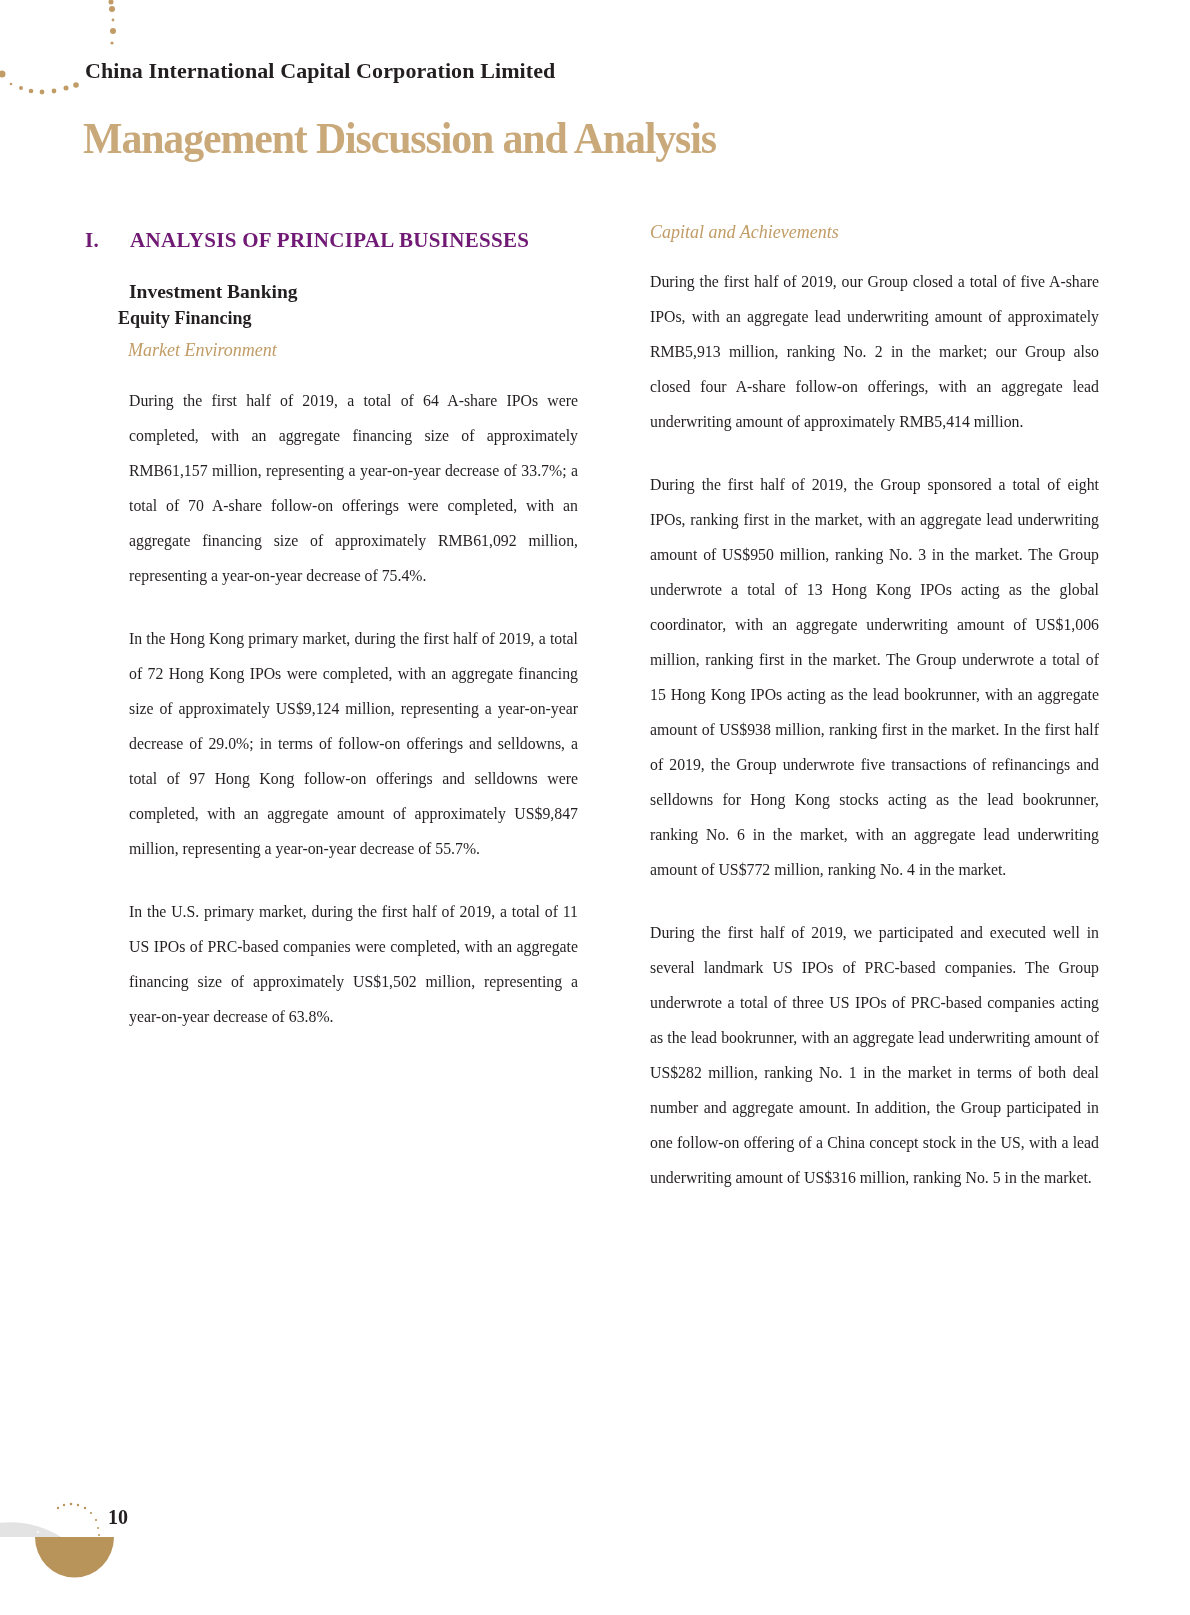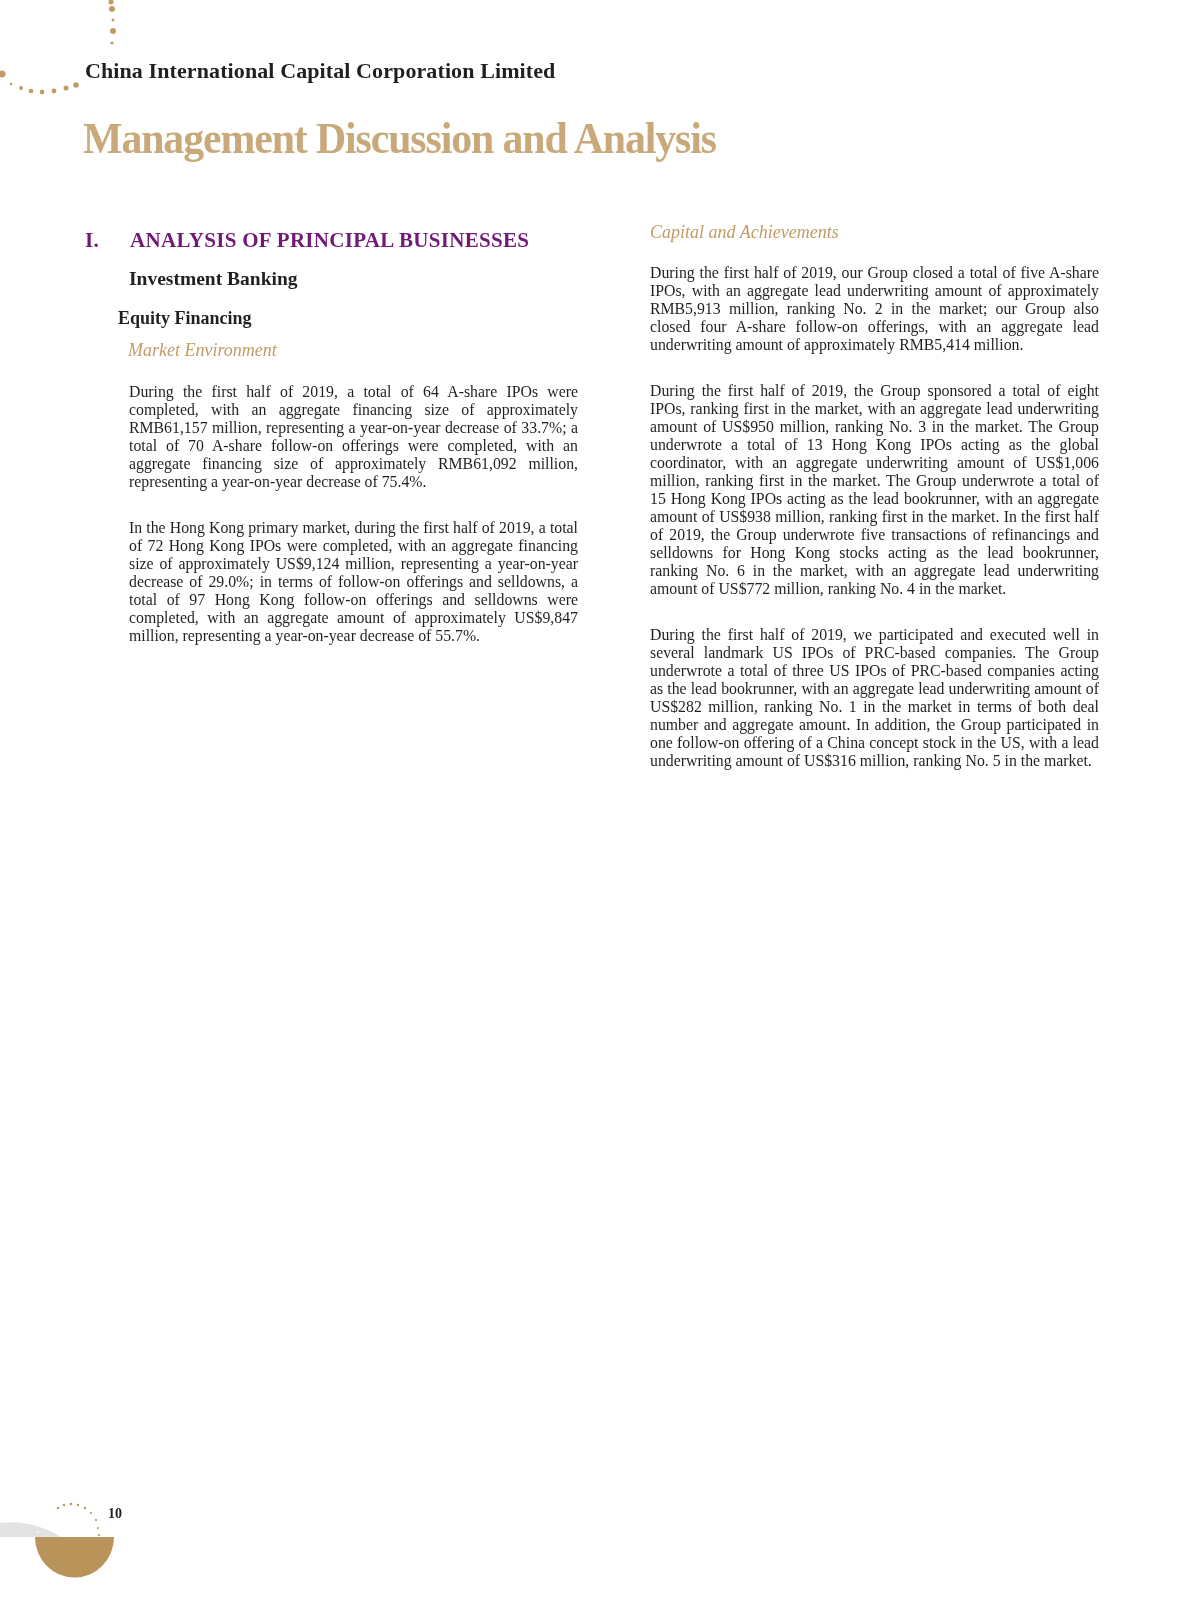--- a/index.html
+++ b/index.html
@@ -16,32 +16,32 @@
     .main-title {
       position: absolute; left: 83px; top: 112px; margin: 0;
       font-size: 45px; font-weight: bold; color: #c9a97a; letter-spacing: -1.2px;
       transform: scaleX(0.93); transform-origin: left center; white-space: nowrap;
     }
     .section-head {
       position: absolute; left: 85px; top: 228px; font-size: 21px; font-weight: bold; color: #701a75;
       letter-spacing: 0.3px; white-space: nowrap;
     }
     .section-head .num { display: inline-block; width: 45px; }
-    .sub1 { position: absolute; left: 129px; top: 268px; font-size: 19.5px; font-weight: bold; }
+    .sub1 { position: absolute; left: 129px; top: 281px; font-size: 19.5px; font-weight: bold; }
     .sub2 { position: absolute; left: 118px; top: 308px; font-size: 18px; font-weight: bold; }
     .ital { position: absolute; font-size: 18px; font-style: italic; color: #c19c66; white-space: nowrap; }
     .col {
-      position: absolute; font-size: 15.8px; line-height: 18px; text-align: justify;
+      position: absolute; font-size: 15.8px; line-height: 35px; text-align: justify;
       color: #231f20;
     }
     .col p { margin: 0 0 27.8px 0; }
     .col-left { left: 129px; top: 383px; width: 449px; }
     .col-right { left: 650px; top: 264px; width: 449px; }
     .footer-deco { position: absolute; left: 0; top: 1460px; width: 140px; height: 155px; }
-    .page-num { position: absolute; left: 108px; top: 1506px; font-size: 14px; font-weight: bold; }
+    .page-num { position: absolute; left: 108px; top: 1506px; font-size: 20px; font-weight: bold; }
   </style>
 </head>
 <body>
 
 <svg class="dots-top" viewBox="0 0 130 110">
   <g fill="#c19c66">
     <circle cx="111" cy="2" r="2.5"></circle>
     <circle cx="112" cy="9" r="3"></circle>
     <circle cx="113" cy="20" r="1.4"></circle>
     <circle cx="113" cy="31" r="3"></circle>
@@ -63,20 +63,21 @@
 <div class="section-head">
   <span class="num">I.</span><span>ANALYSIS OF PRINCIPAL BUSINESSES</span>
 </div>
 <div class="sub1">Investment Banking</div>
 <div class="sub2">Equity Financing</div>
 
 <div class="ital" style="left:128px; top:340px;">Market Environment</div>
 <div class="col col-left">
   <p>During the first half of  2019, a total of 64 A-share IPOs were completed, with an aggregate financing size of approximately RMB61,157 million, representing a year-on-year decrease of 33.7%; a total of 70 A-share follow-on offerings were completed, with an aggregate financing size of approximately RMB61,092 million, representing a year-on-year decrease of 75.4%.</p>
   <p>In the Hong Kong primary market, during the first half of 2019, a total of 72 Hong Kong IPOs were completed, with an aggregate financing size of approximately US$9,124 million, representing a year-on-year decrease of 29.0%; in terms of follow-on offerings and selldowns, a total of 97 Hong Kong follow-on offerings and selldowns were completed, with an aggregate amount of approximately US$9,847 million, representing a year-on-year decrease of 55.7%.</p>
+  <p>In the U.S. primary market, during the first half of 2019, a total of 11 US IPOs of PRC-based companies were completed, with an aggregate financing size of approximately US$1,502 million, representing a year-on-year decrease of 63.8%.</p>
 </div>
 
 <div class="ital" style="left:650px; top:222px;">Capital and Achievements</div>
 <div class="col col-right">
   <p>During the first half of 2019, our Group closed a total of five A-share IPOs, with an aggregate lead underwriting amount of approximately RMB5,913 million, ranking No. 2 in the market; our Group also closed four A-share follow-on offerings, with an aggregate lead underwriting amount of approximately RMB5,414 million.</p>
   <p>During the first half of 2019, the Group sponsored a total of eight IPOs, ranking first in the market, with an aggregate lead underwriting amount of US$950 million, ranking No. 3 in the market. The Group underwrote a total of 13 Hong Kong IPOs acting as the global coordinator, with an aggregate underwriting amount of US$1,006 million, ranking first in the market. The Group underwrote a total of 15 Hong Kong IPOs acting as the lead bookrunner, with an aggregate amount of US$938 million, ranking first in the market. In the first half of 2019, the Group underwrote five transactions of refinancings and selldowns for Hong Kong stocks acting as the lead bookrunner, ranking No. 6 in the market, with an aggregate lead underwriting amount of US$772 million, ranking No. 4 in the market.</p>
   <p>During the first half of 2019, we participated and executed well in several landmark US IPOs of PRC-based companies. The Group underwrote a total of three US IPOs of PRC-based companies acting as the lead bookrunner, with an aggregate lead underwriting amount of US$282 million, ranking No. 1 in the market in terms of both deal number and aggregate amount. In addition, the Group participated in one follow-on offering of a China concept stock in the US, with a lead underwriting amount of US$316 million, ranking No. 5 in the market.</p>
 </div>
 
 <svg class="footer-deco" viewBox="0 0 140 155">

